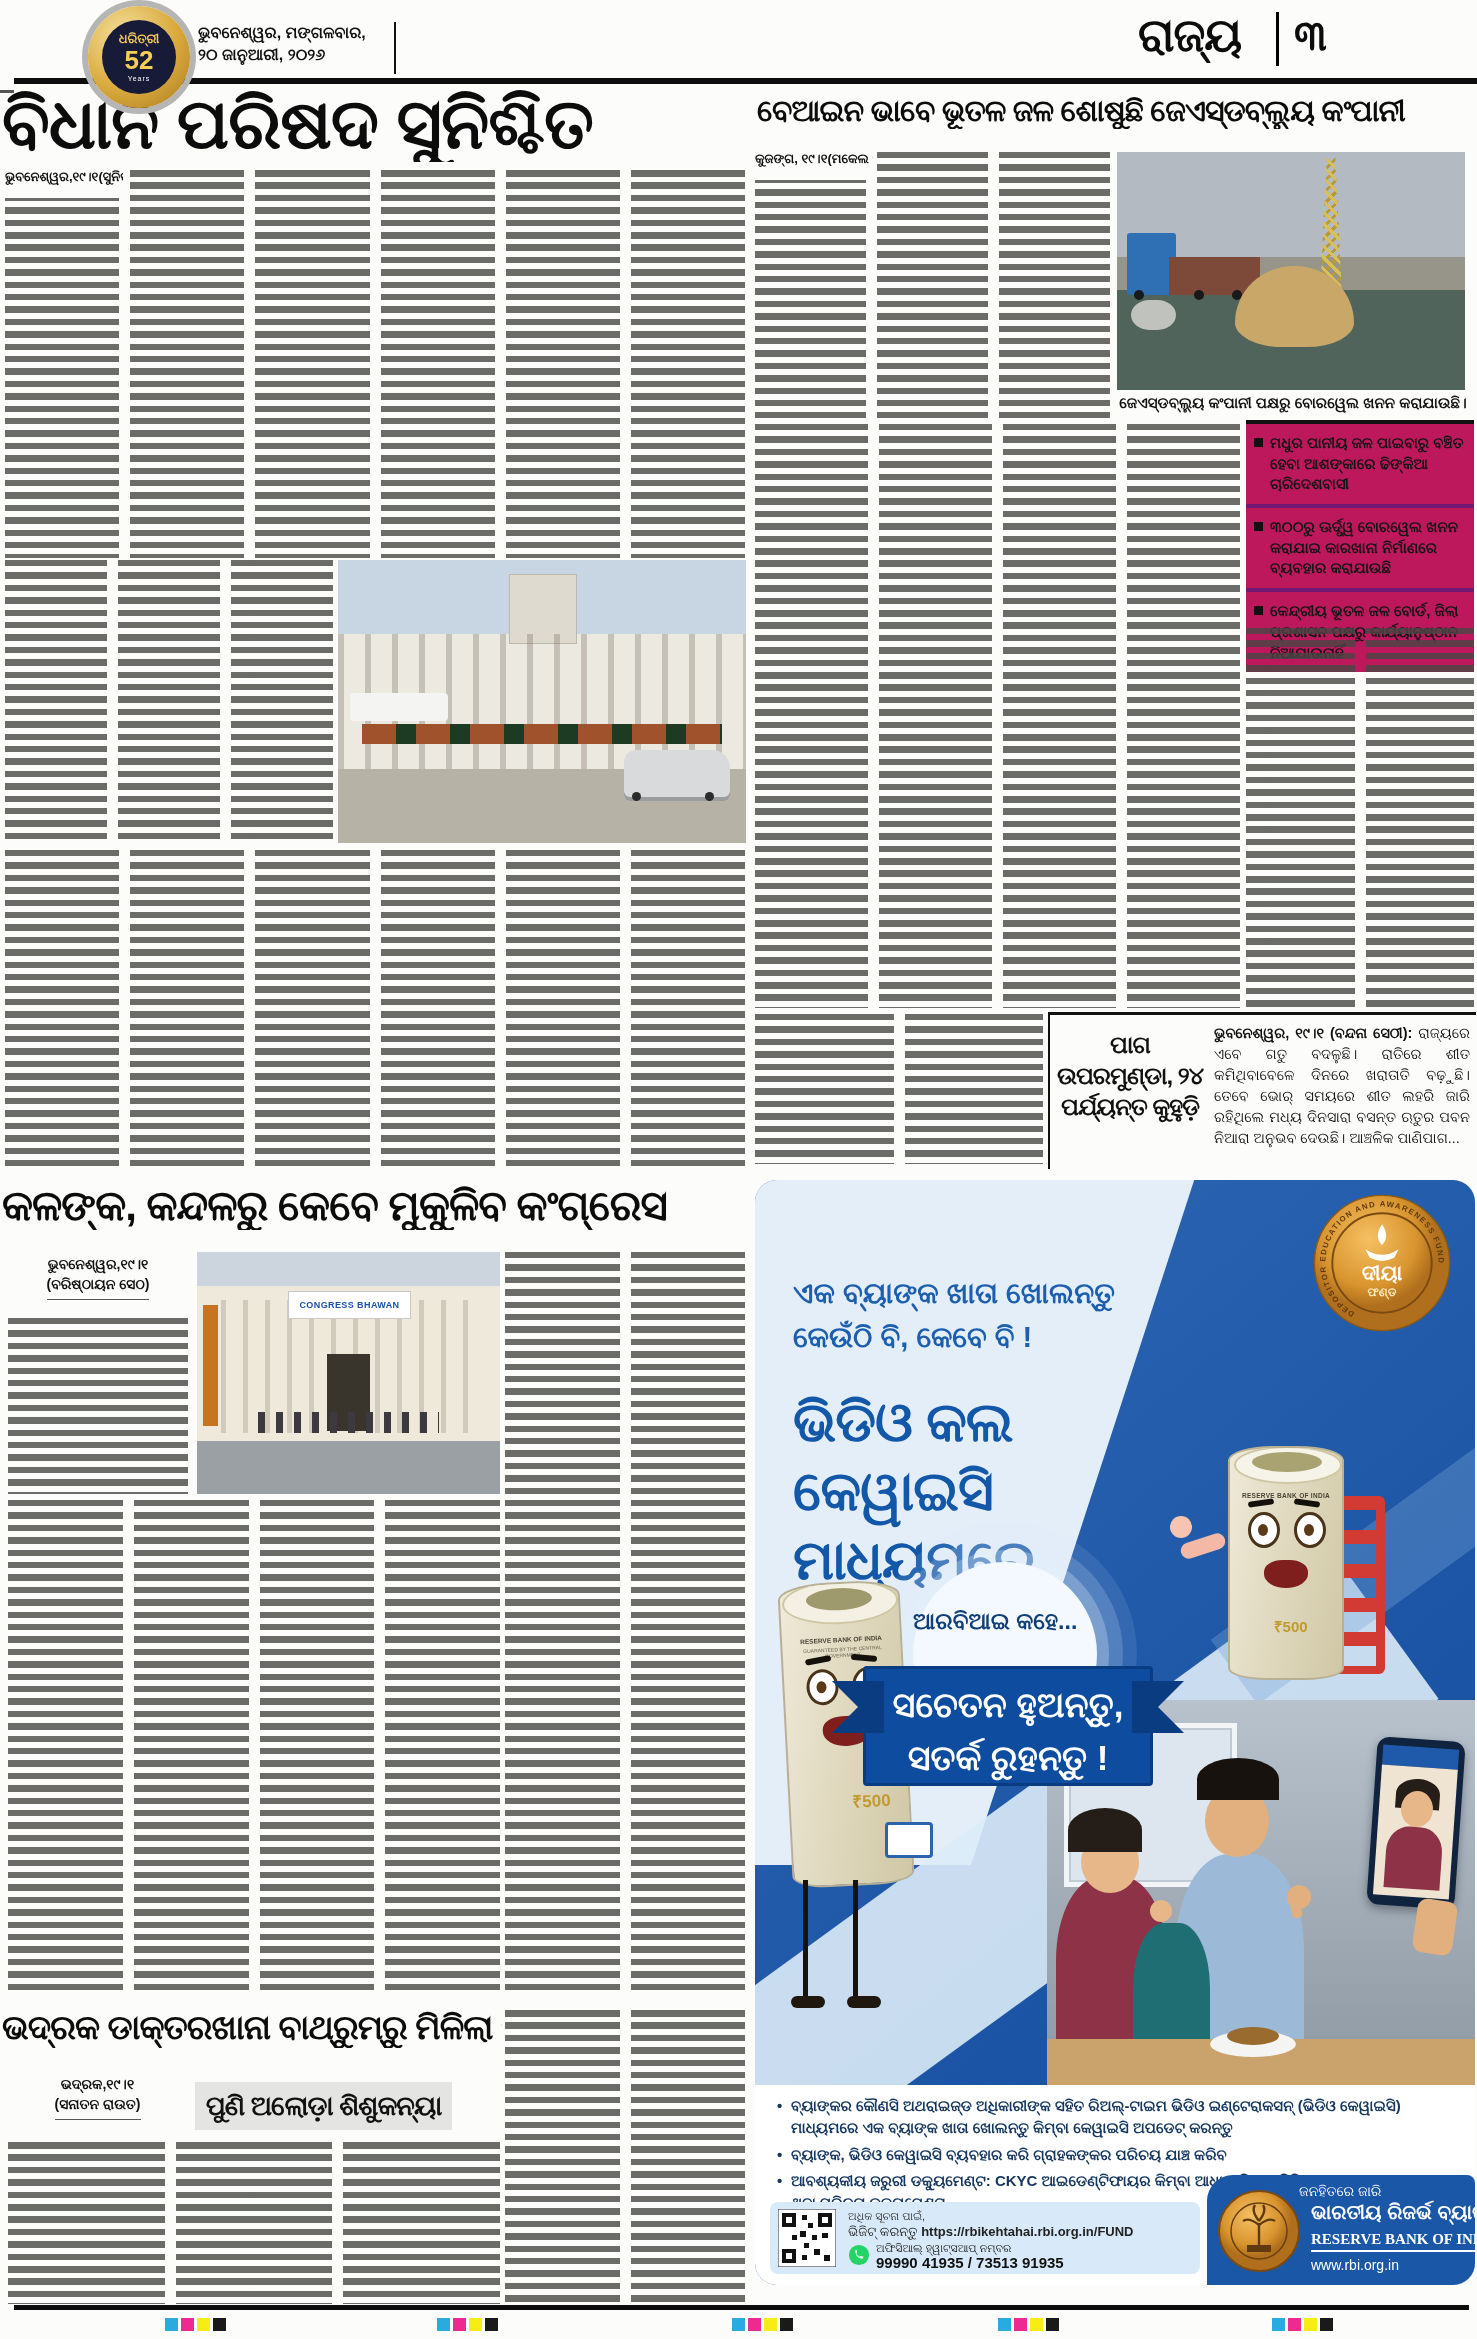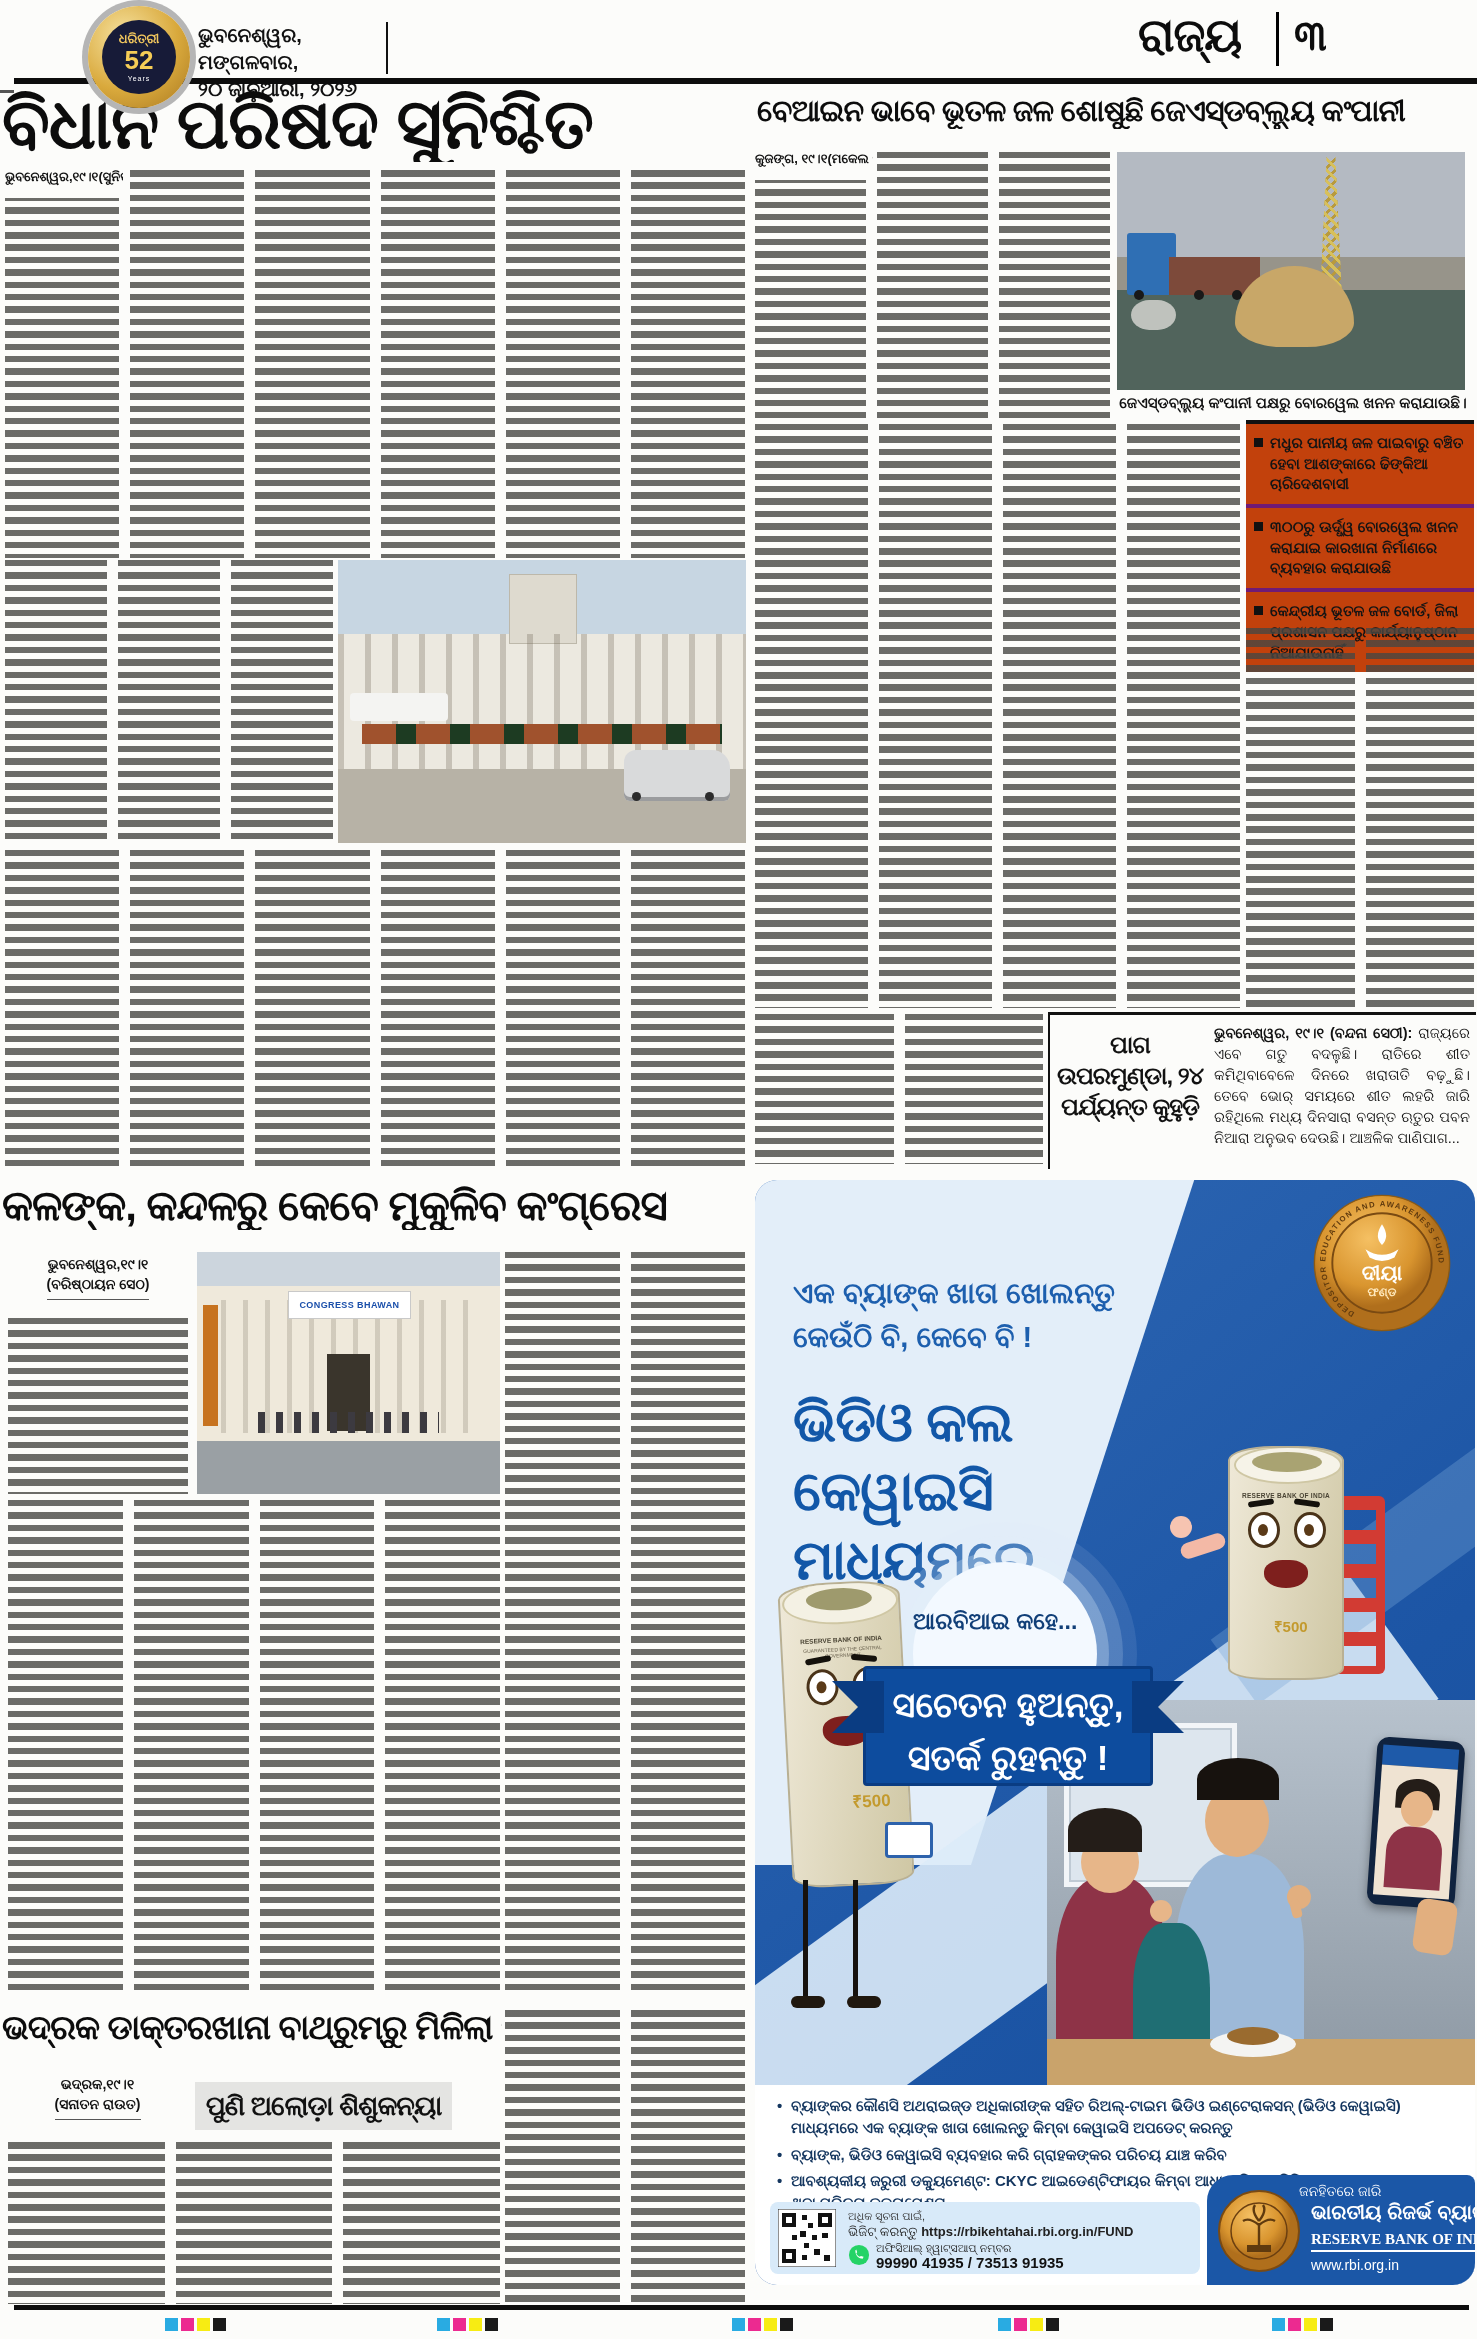--- a/index.html
+++ b/index.html
@@ -16,21 +16,21 @@
   .rule{position:absolute;background:#0d0d0d}
   .logo{position:absolute;left:88px;top:6px;width:102px;height:102px;border-radius:50%;
         background:radial-gradient(circle at 35% 30%,#f6e2a0,#d9a93c 55%,#a97820);
         box-shadow:0 0 0 6px #b5b5b5;z-index:5;display:flex;align-items:center;justify-content:center}
   .logo .inner{width:74px;height:74px;border-radius:50%;background:#171b38;display:flex;flex-direction:column;
         align-items:center;justify-content:center;line-height:1}
   .logo .nm{color:#f2c75e;font-size:13px;font-weight:800}
   .logo .yr{color:#f6cd56;font-size:26px;font-weight:800;margin-top:2px}
   .logo .yl{color:#fff;font-size:7px;letter-spacing:1px;margin-top:2px}
   
-  .hbox{position:absolute;background:#c2410c;border-top:4px solid #111}
+  .hbox{position:absolute;background:#be185d;border-top:4px solid #111}
   .hitem{position:relative;padding:9px 8px 9px 24px;font-size:15px;font-weight:600;line-height:1.38;color:#141414}
   .hitem+.hitem{border-top:4px solid #701a75}
   .hitem:before{content:"";position:absolute;left:8px;top:14px;width:9px;height:9px;background:#111}
   
   .wx{position:absolute;border-top:3px solid #111;border-left:2px solid #111}
   
   .ad{position:absolute;left:755px;top:1180px;width:720px;height:1105px;border-radius:22px;overflow:hidden;
       background:linear-gradient(140deg,#2f68b4,#1c55a5 60%,#174e9c)}
   .ad .litepanel{position:absolute;left:0;top:0;width:100%;height:62%;background:#e3eef9;
       clip-path:polygon(0 0,61% 0,30% 100%,0 100%)}
@@ -67,21 +67,21 @@
 
   <div class="abs" style="left:0;top:90px;width:14px;height:3px;background:#555"></div>
   <div class="logo">
     <div class="inner">
       <span class="nm">ଧରିତ୍ରୀ</span>
       <span class="yr">52</span>
       <span class="yl">Years</span>
     </div>
   </div>
   <div class="abs" style="left:198px;top:22px;width:188px;height:52px;border-right:2px solid #111;
-       font-size:20px;font-weight:700;line-height:1.35;">
+       font-size:16px;font-weight:700;line-height:1.35;padding-right:8px">
     <div>ଭୁବନେଶ୍ୱର, ମଙ୍ଗଳବାର,</div>
     <div>୨୦ ଜାନୁଆରୀ, ୨୦୨୬</div>
   </div>
   <div class="abs hl" style="left:1138px;top:8px;font-size:46px">ରାଜ୍ୟ</div>
   <div class="abs" style="left:1276px;top:12px;width:3px;height:54px;background:#000"></div>
   <div class="abs hl" style="left:1294px;top:12px;font-size:42px">୩</div>
   <div class="rule" style="left:14px;top:78px;width:1463px;height:6px"></div>
 
   <div class="abs hl" style="left:2px;top:88px;width:748px;font-size:70px;line-height:1.05">ବିଧାନ ପରିଷଦ ସୁନିଶ୍ଚିତ</div>
   <div class="cols" style="left:5px;top:170px;width:740px;height:388px">

